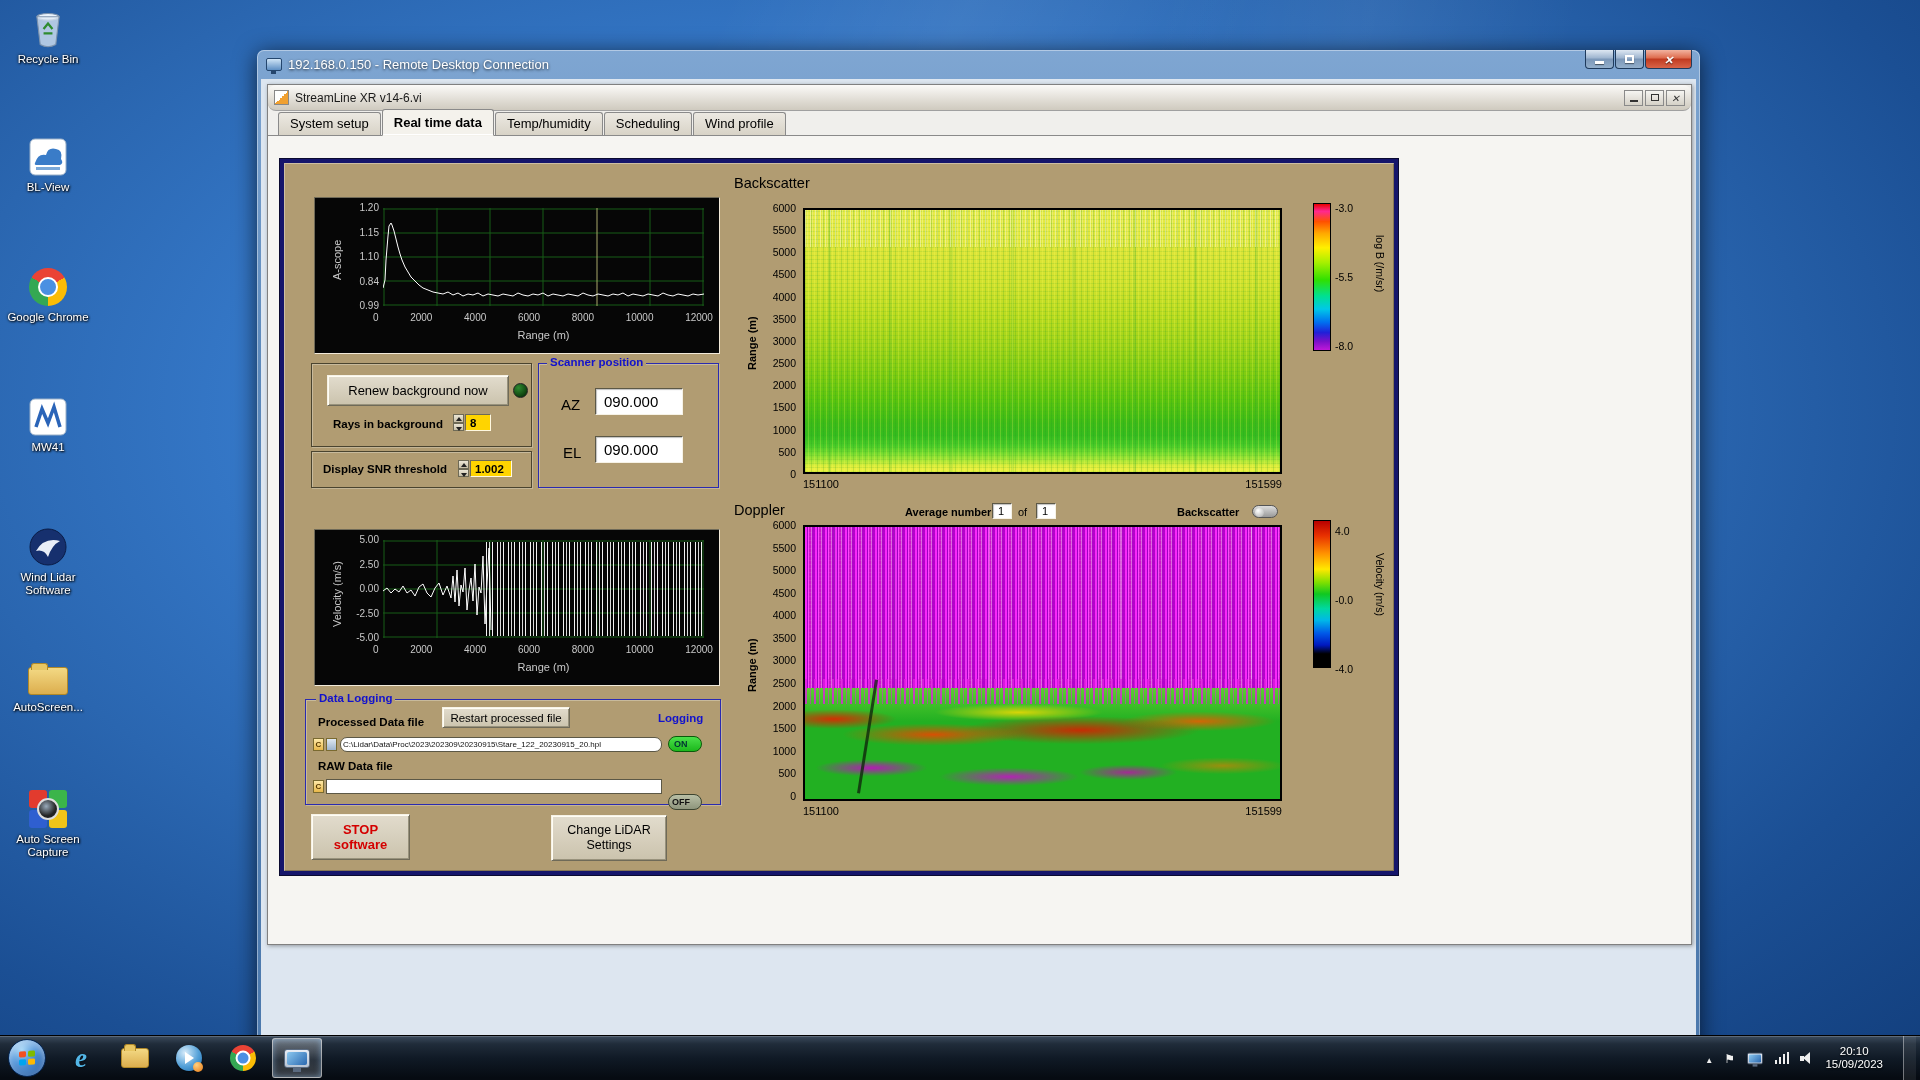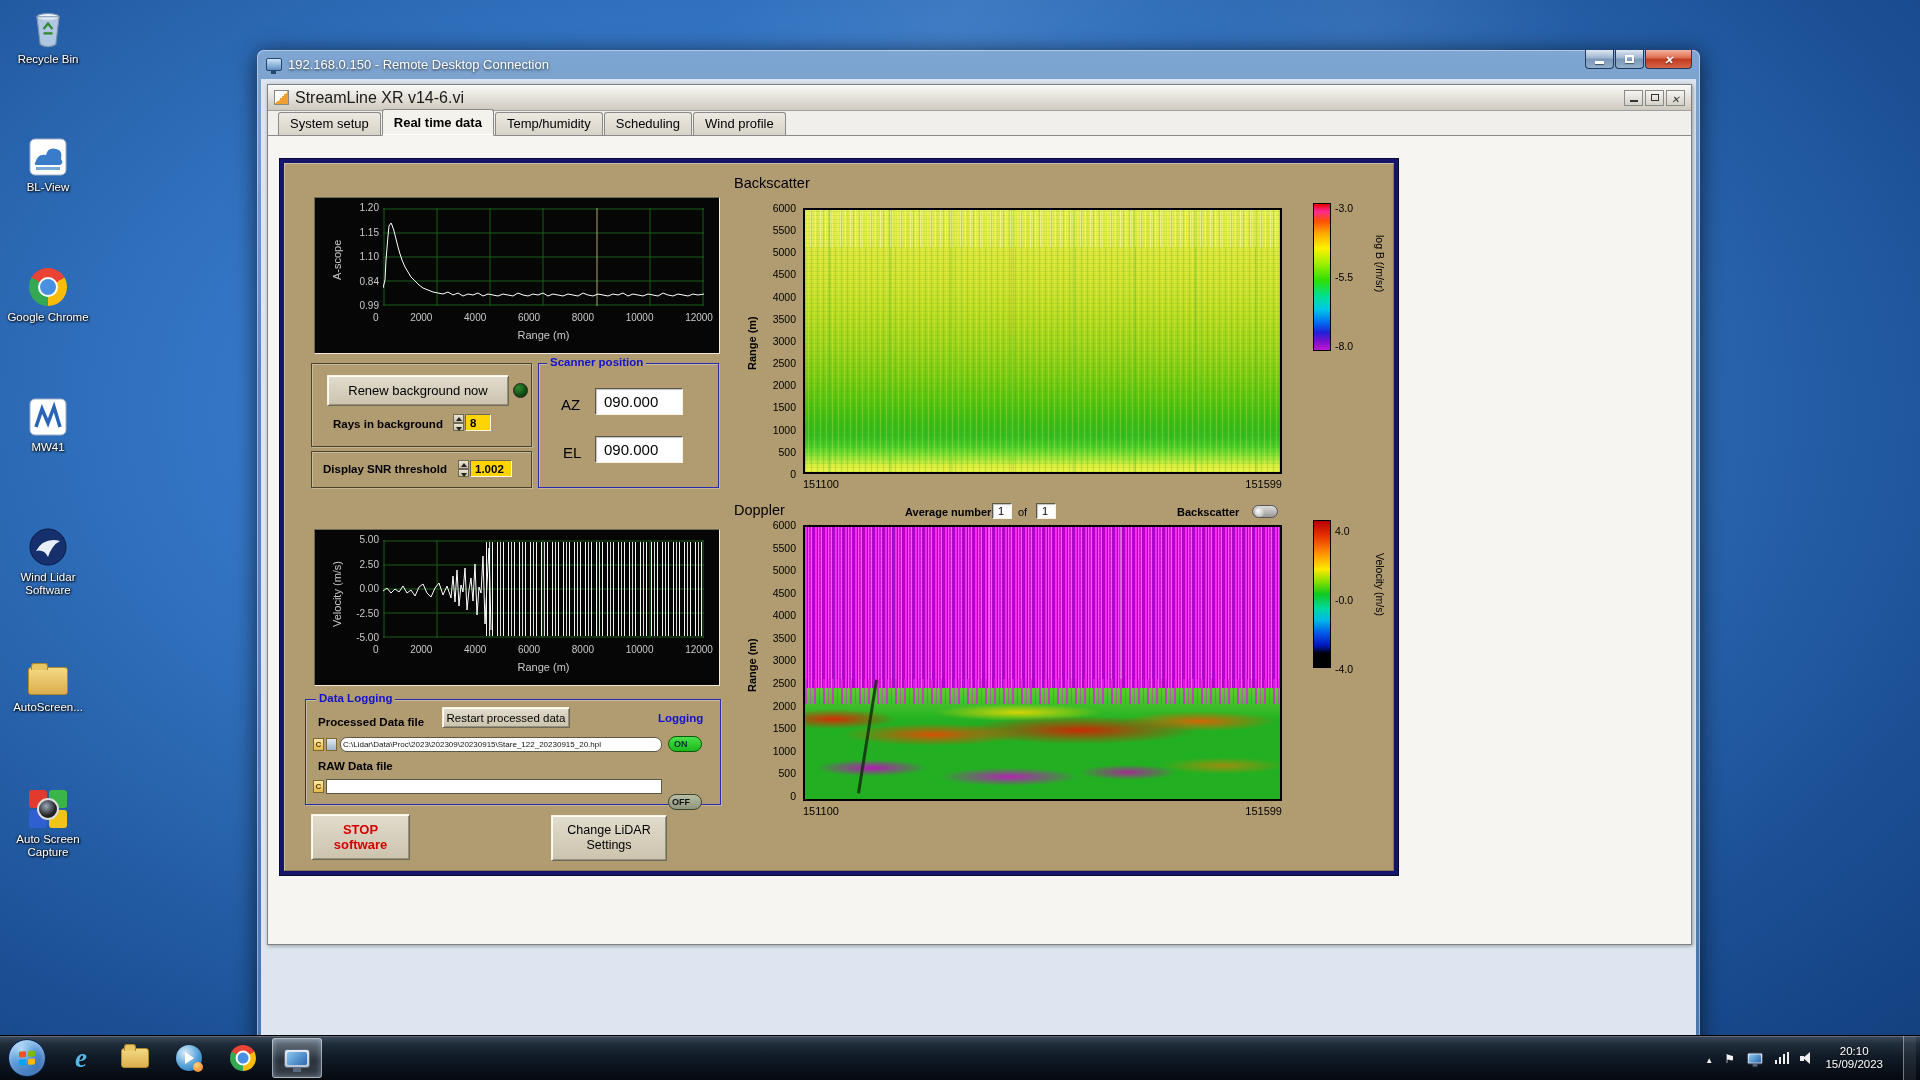--- a/index.html
+++ b/index.html
@@ -33,21 +33,21 @@
 .wbtn { width:29px; height:19px; border:1px solid #1e3a5c; border-top:none; display:flex; align-items:center; justify-content:center;
   background:linear-gradient(#dde7f2, #9db4cf 45%, #7b97b8 50%, #93afcc); border-radius:0 0 4px 4px; margin-left:1px; }
 .wbtn.close { width:47px; background:linear-gradient(#f2b3a0, #dd6a4c 45%, #c03a20 50%, #d96448); }
 .wbtn .g-min { width:9px; height:3px; background:#fff; box-shadow:0 1px 1px rgba(0,0,0,.5); margin-top:6px; }
 .wbtn .g-max { width:9px; height:8px; border:2px solid #fff; box-shadow:0 1px 1px rgba(0,0,0,.4); }
 .wbtn .g-close::before { content:"\2715"; color:#fff; font-size:11px; font-weight:bold; text-shadow:0 1px 1px rgba(0,0,0,.6); }
 .rdp-body { position:absolute; left:4px; right:4px; top:29px; bottom:4px; background:#dde6f0; overflow:hidden; }
 
 
 .vi { position:absolute; left:6px; top:5px; width:1425px; height:861px; background:#f0efec; border:1px solid #808080; box-shadow:1px 1px 4px rgba(0,0,0,.35); }
-.vi-title { height:26px; background:linear-gradient(#fbfaf8,#dcd8cf 70%,#cfcabf); border-bottom:1px solid #a0a0a0; display:flex; align-items:center; padding:0 6px; font-size:16px; color:#1a1a1a; }
+.vi-title { height:26px; background:linear-gradient(#fbfaf8,#dcd8cf 70%,#cfcabf); border-bottom:1px solid #a0a0a0; display:flex; align-items:center; padding:0 6px; font-size:12px; color:#1a1a1a;border-radius:8px; }
 .vi-icon { width:15px; height:15px; margin-right:6px; background:linear-gradient(135deg,#fff 50%, #f0a030 50%); border:1px solid #888; }
 .vibtns { margin-left:auto; display:flex; gap:2px; }
 .vbtn { width:19px; height:16px; background:linear-gradient(#f6f5f2,#d5d1c7); border:1px solid #8a8a8a; display:flex; align-items:center; justify-content:center; }
 .vbtn .g-min { width:8px; height:2px; background:#333; margin-top:7px; }
 .vbtn .g-rest { width:8px; height:7px; border:1.5px solid #333; }
 .vbtn .g-x::before { content:"\2715"; font-size:10px; color:#333; }
 
 
 .tabs { height:25px; background:#f0efec; display:flex; align-items:flex-end; padding-left:10px; border-bottom:1px solid #8a8a8a; }
 .tab { font-size:13px; color:#000; background:linear-gradient(#ece9e2,#d8d3c7); border:1px solid #8a8a8a; border-bottom:none; border-radius:3px 3px 0 0; padding:3px 11px 4px 11px; margin-right:1px; position:relative; }
@@ -478,21 +478,21 @@
                 <span>8000</span>
                 <span>10000</span>
                 <span>12000</span>
               </div>
               <div class="abs" style="left:68px;top:131px;width:321px;text-align:center;font-size:11px;color:#c9c9c9;">Range (m)</div>
             </div>
 
             <div class="grp blue" style="left:21px;top:536px;width:416px;height:106px;">
               <span class="blue-cap" style="left:10px;top:-8px;">Data Logging</span>
               <div class="abs" style="left:12px;top:16px;font-size:11.5px;font-weight:bold;color:#000;">Processed Data file</div>
-              <div class="bevel-btn abs" style="left:136px;top:7px;width:128px;height:21px;font-size:11.5px;">Restart processed data</div>
+              <div class="bevel-btn abs" style="left:136px;top:7px;width:128px;height:21px;font-size:11.5px;">Restart processed file</div>
               <div class="abs" style="left:352px;top:12px;font-size:11.5px;font-weight:bold;color:#1212cc;">Logging</div>
 
               <div class="tiny-ic" style="left:7px;top:38px;">C</div>
               <div class="tiny-ic f2" style="left:20px;top:38px;"></div>
               <div class="path-field abs" style="left:34px;top:37px;width:322px;height:15px;border-radius:7px;">C:\Lidar\Data\Proc\2023\202309\20230915\Stare_122_20230915_20.hpl</div>
               <div class="toggle on abs" style="left:362px;top:36px;width:34px;height:16px;padding-left:5px;">ON</div>
 
               <div class="abs" style="left:12px;top:60px;font-size:11.5px;font-weight:bold;color:#000;">RAW Data file</div>
               <div class="tiny-ic" style="left:7px;top:80px;">C</div>
               <div class="path-field abs" style="left:20px;top:79px;width:336px;height:15px;"></div>

